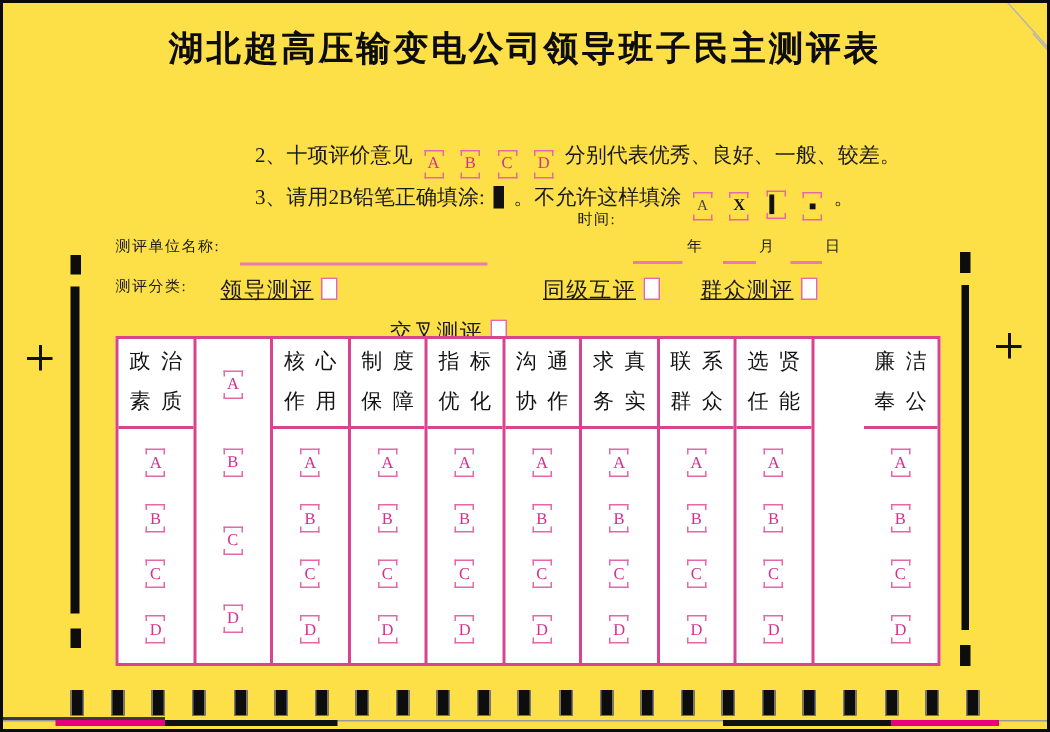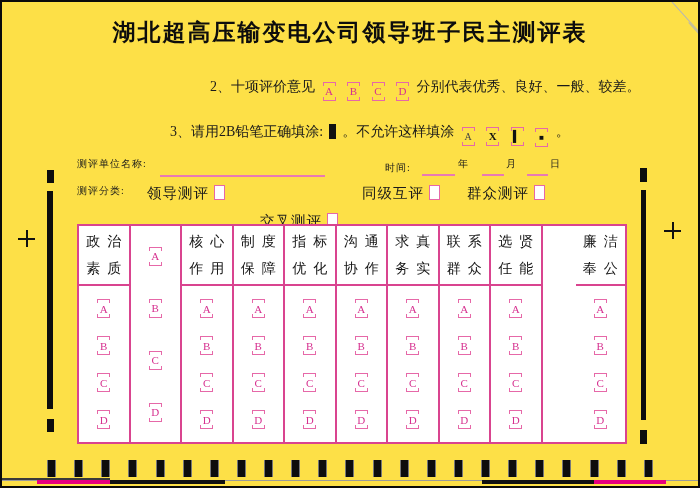--- a/index.html
+++ b/index.html
@@ -10,21 +10,21 @@
   }
   
   .title{
     position:absolute;top:15px;left:0;width:100%;text-align:center;
     font-size:23px;font-weight:700;letter-spacing:2px;color:#0d0d0d;
   }
   
   .note{position:absolute;font-size:14px;white-space:nowrap;}
   .note-1{top:64px;left:75px;}
   .note-1 .hd{margin-right:6px;letter-spacing:1px;}
-  .note-2{top:76px;left:168px;margin-left:40px;}
+  .note-2{top:93px;left:168px;}
   .note-3{top:121px;left:168px;}
   
   .bub{
     position:relative;display:inline-flex;width:15px;height:19px;
     align-items:center;justify-content:center;
     font-size:11px;color:#d6308f;vertical-align:-4px;margin:0 3px;
   }
   .bub::before{
     content:"";position:absolute;top:0;left:1px;right:1px;height:3px;
     border:1.5px solid #e668a8;border-bottom:none;
@@ -37,31 +37,31 @@
     display:inline-block;width:7px;height:15px;background:#111;
     vertical-align:-3px;margin:0 6px;
   }
   .ex-letter{color:#444;font-size:10px;}
   .ex-cross{color:#111;font-weight:700;font-size:11px;}
   .ex-bar{color:#111;font-size:11px;}
   .ex-dot{color:#111;font-size:8px;}
   
   .frow{position:absolute;font-size:10px;white-space:nowrap;letter-spacing:1px;}
   .lbl-unit{top:155px;left:75px;}
-  .lbl-time{top:159px;left:383px;}
+  .lbl-time{top:137px;left:383px;}
   .lbl-year{top:155px;left:456px;}
   .lbl-month{top:155px;left:504px;}
   .lbl-day{top:155px;left:548px;}
   .uline{position:absolute;height:2px;background:#e87ab4;}
   .ul-unit{top:173px;left:158px;width:165px;}
   .ul-year{top:172px;left:420px;width:33px;}
   .ul-month{top:172px;left:480px;width:22px;}
   .ul-day{top:172px;left:525px;width:21px;}
   .lbl-cat{top:182px;left:75px;}
-  .cat{position:absolute;top:182px;font-size:14.5px;letter-spacing:1px;white-space:nowrap;}
+  .cat{position:absolute;top:182px;font-size:14.5px;letter-spacing:1px;white-space:nowrap;text-decoration:underline;}
   .cat-1{left:145px;} .cat-2{left:258px;margin-top:28px;} .cat-3{left:360px;} .cat-4{left:465px;}
   .cbox{
     display:inline-block;width:9px;height:13px;border:1.5px solid #e668a8;
     vertical-align:-2px;margin-left:5px;background:#fff;
   }
   
   .table{
     position:absolute;left:75px;top:222px;width:550px;height:220px;
     box-sizing:border-box;border:2px solid #d9448f;display:flex;background:#fff;
   }

